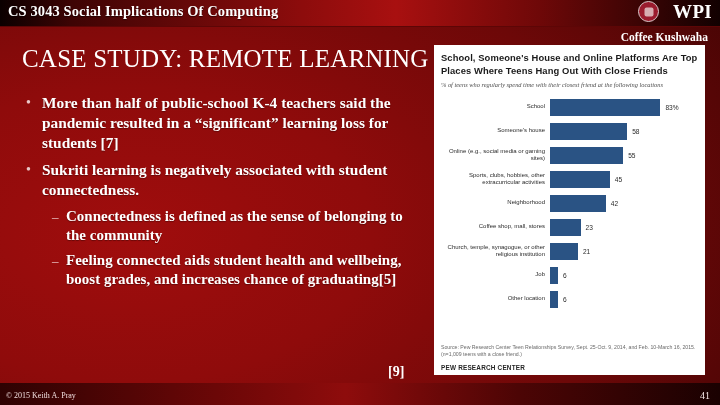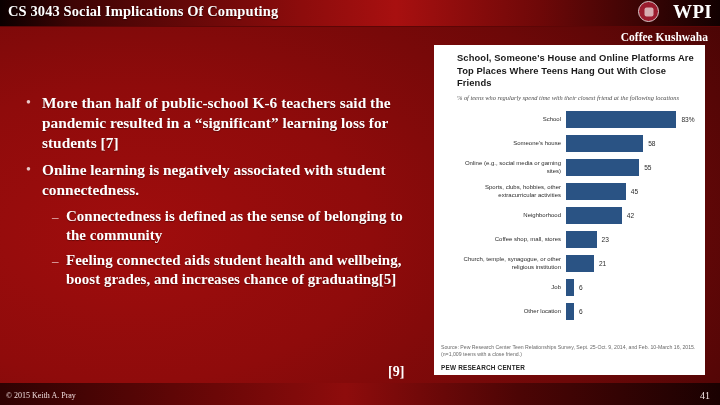--- a/index.html
+++ b/index.html
@@ -179,21 +179,21 @@
 
   
   .chart-card {
     position: absolute;
     left: 434px;
     top: 45px;
     width: 271px;
     height: 330px;
     background: #ffffff;
     box-sizing: border-box;
-    padding: 7px 7px 4px 23px;
+    padding: 7px 7px 4px 7px;
     overflow: hidden;
     font-family: "Liberation Sans", sans-serif;
   }
   .chart-title {
     font-size: 9.4px;
     font-weight: bold;
     color: #1a1a1a;
     line-height: 12.5px;
     letter-spacing: 0.1px;
   }
@@ -270,29 +270,30 @@
   <div class="header">
     <div class="header-title">CS 3043 Social Implications Of Computing</div>
     <div class="wpi-logo">
       <span class="wpi-seal"></span>
       <span class="wpi-text">WPI</span>
     </div>
   </div>
 
   <div class="author">Coffee Kushwaha</div>
 
+  <div class="slide-title">CASE STUDY: REMOTE LEARNING</div>
 
   <div class="body">
     <div class="bullet">
       <span class="mark">•</span>
-      <span class="txt">More than half of public-school K-6 teachers said the pandemic resulted in a “significant” learning loss for students [7]</span>
+      <span class="txt">More than half of public-school K-4 teachers said the pandemic resulted in a “significant” learning loss for students [7]</span>
     </div>
     <div class="bullet">
       <span class="mark">•</span>
-      <span class="txt">Online learning is negatively associated with student connectedness.</span>
+      <span class="txt">Sukriti learning is negatively associated with student connectedness.</span>
     </div>
     <div class="bullet sub">
       <span class="mark">–</span>
       <span class="txt">Connectedness is defined as the sense of belonging to the community</span>
     </div>
     <div class="bullet sub">
       <span class="mark">–</span>
       <span class="txt">Feeling connected aids student health and wellbeing, boost grades, and increases chance of graduating[5]</span>
     </div>
   </div>

